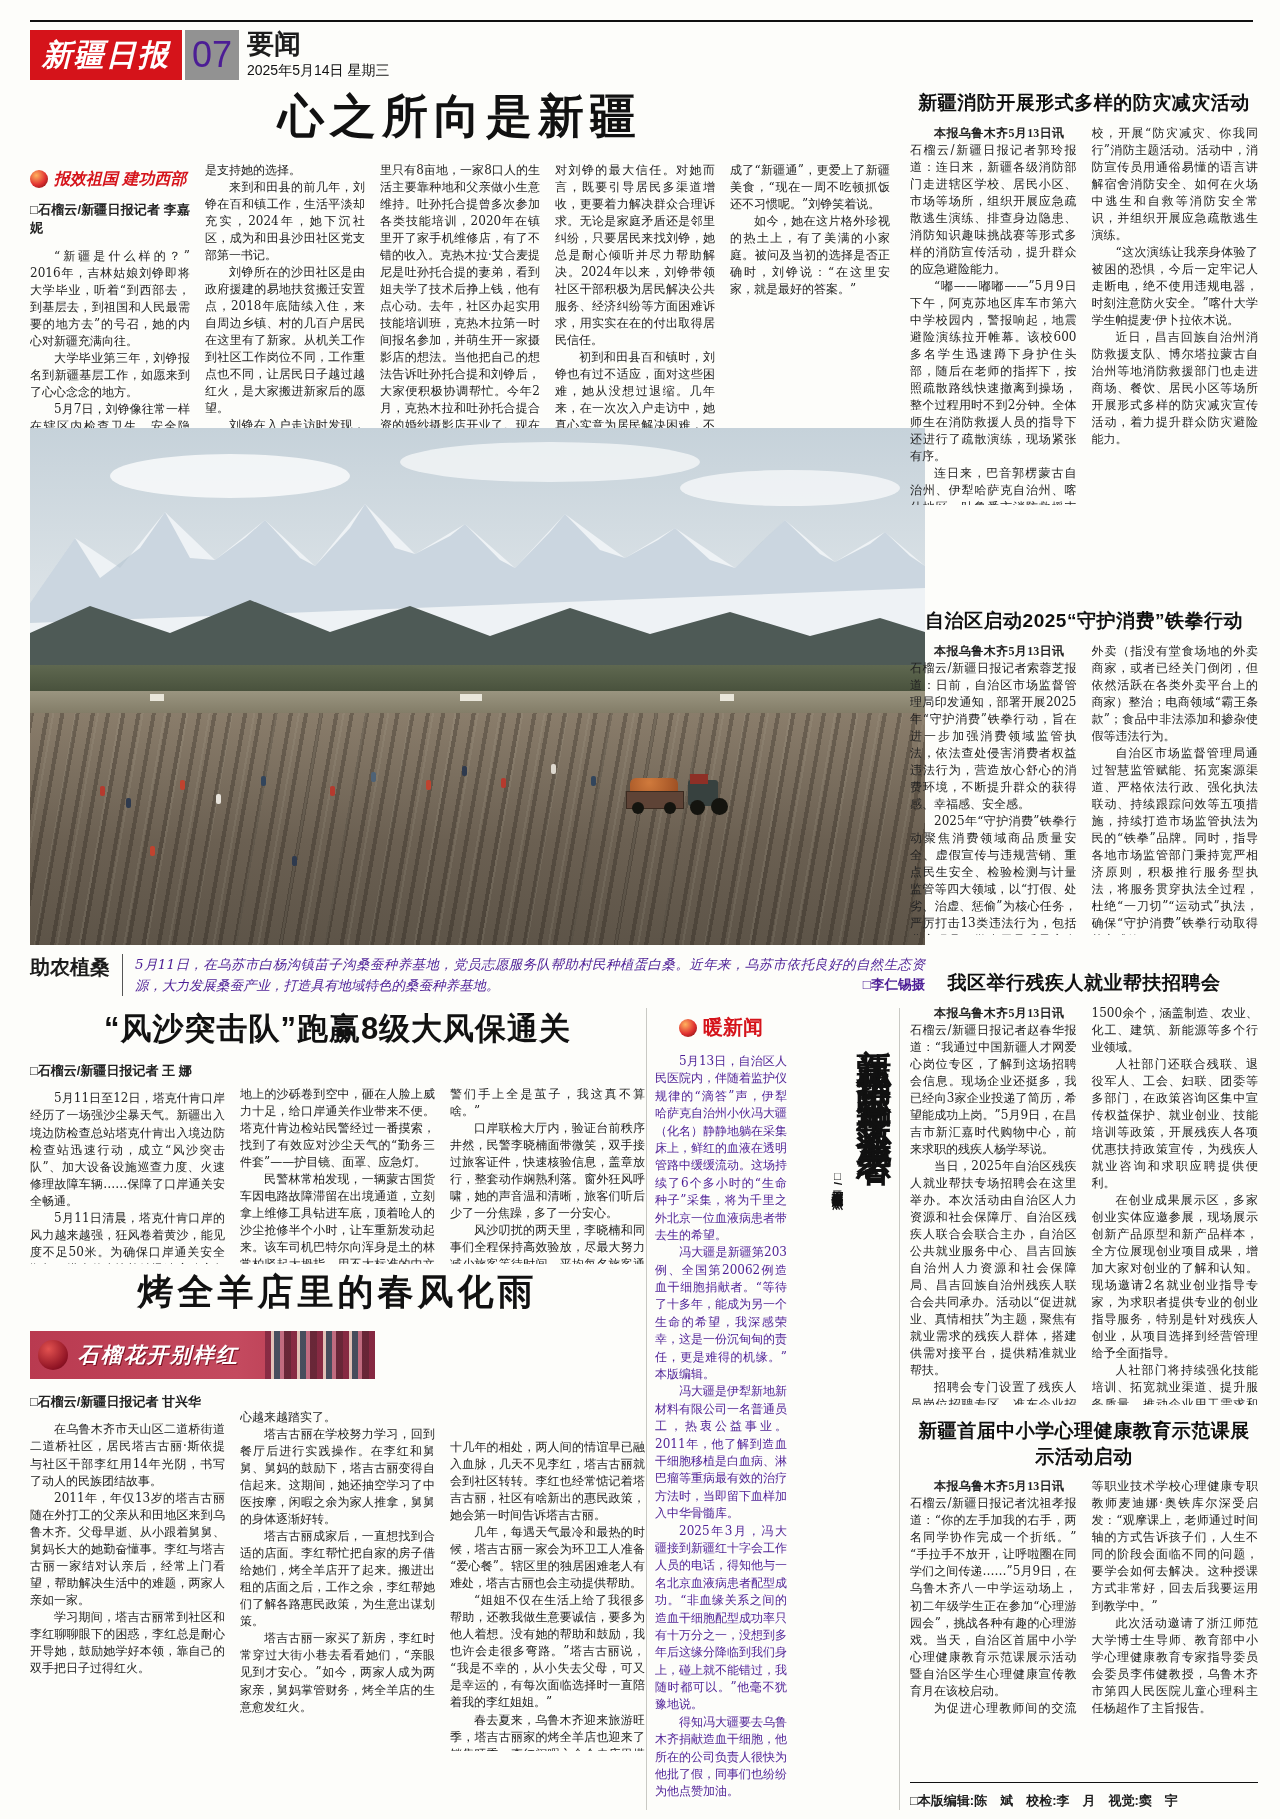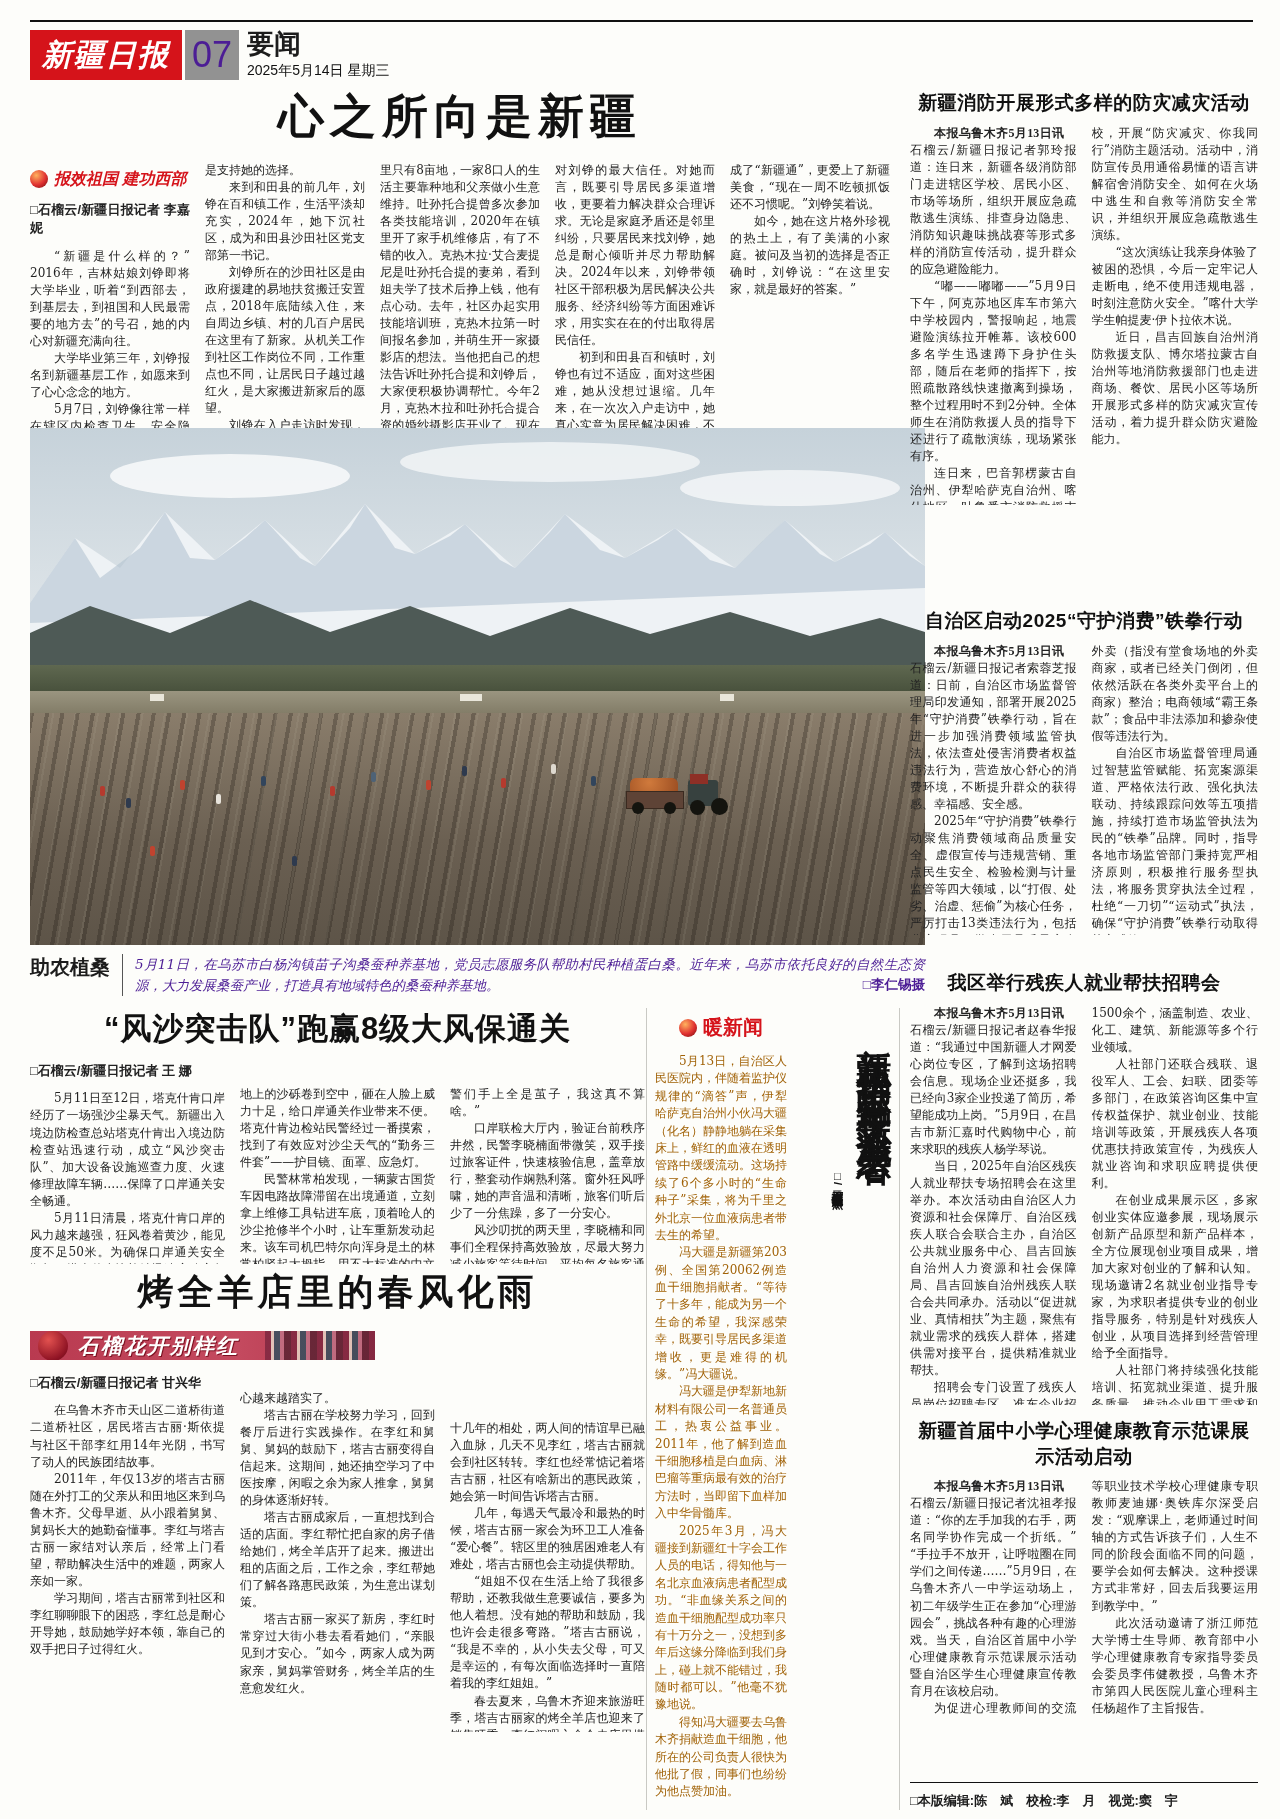--- a/index.html
+++ b/index.html
@@ -50,34 +50,34 @@
   .caption{position:absolute;left:30px;top:954px;width:895px;display:flex;align-items:flex-start;}
   .cap-label{font-family:"Liberation Sans",sans-serif;font-weight:700;font-size:20px;white-space:nowrap;padding-right:12px;}
   .cap-sep{width:1px;background:#555;align-self:stretch;margin-right:12px;}
   .cap-text{font-size:13.5px;font-style:italic;line-height:1.55;text-align:justify;position:relative;flex:1;color:#4c1d95;}
   .cap-credit{font-style:normal;font-weight:700;font-family:"Liberation Sans",sans-serif;float:right;}
   
   .midleft{position:absolute;left:30px;top:1008px;width:615px;}
   .midleft h2.wind{text-align:center;font-size:31px;letter-spacing:1px;}
   .wind-cols{height:212px;margin-top:2px;}
   .midleft h2.roast{text-align:center;font-size:36px;letter-spacing:4px;margin-top:4px;}
-  .banner{margin-top:14px;width:345px;height:29px;position:relative;overflow:hidden;
+  .banner{margin-top:14px;width:345px;height:48px;position:relative;overflow:hidden;
           background:linear-gradient(90deg,#b93a50,#c44a5f 60%,#b03349);display:flex;align-items:center;}
   .banner .pom{width:30px;height:30px;border-radius:50%;margin:0 10px 0 8px;flex:0 0 auto;
           background:radial-gradient(circle at 35% 30%,#e2514f,#8f1324 70%,#5c0a16);}
   .banner .btxt{color:#fff;font-family:"Liberation Sans",sans-serif;font-weight:700;font-style:italic;
           font-size:21px;letter-spacing:2px;white-space:nowrap;text-shadow:1px 1px 0 #7a1020;}
   .banner .crowd{position:absolute;right:0;top:0;height:100%;width:110px;opacity:.85;
           background:repeating-linear-gradient(90deg,#7e2740 0 6px,#e8d8c8 6px 9px,#33505e 9px 15px,#c27387 15px 19px,#5b2333 19px 26px);}
   .roast-cols{height:368px;margin-top:4px;}
   
   .warm{position:absolute;left:655px;top:1014px;width:132px;}
   .warm-badge{display:flex;align-items:center;gap:6px;color:#d5131a;
           font-family:"Liberation Sans",sans-serif;font-weight:700;font-size:20px;justify-content:center;margin-bottom:12px;}
-  .warm-text{height:745px;overflow:hidden;text-align:justify;font-size:12px;line-height:1.45;color:#a16207;}
+  .warm-text{height:745px;overflow:hidden;text-align:justify;font-size:12px;line-height:1.45;color:#4c1d95;}
   .warm-text p{margin:0;text-indent:2em;}
   
   .vzone{position:absolute;left:793px;top:1020px;height:788px;width:100px;writing-mode:vertical-rl;}
   .vzone h2{font-size:35px;letter-spacing:6px;line-height:1.1;}
   .vzone .vby{writing-mode:vertical-rl;font-size:11.5px;font-family:"Liberation Sans",sans-serif;
               font-weight:700;padding-top:150px;margin-right:10px;color:#111;}
   .vr{position:absolute;width:1px;background:#c9c9c4;}
   
   .rail{position:absolute;left:910px;top:90px;width:348px;height:1725px;}
   .rail-article{position:absolute;left:0;width:348px;}
@@ -253,21 +253,21 @@
     </div>
   </div>
 
   <div class="warm">
     <div class="warm-badge">
       <span class="sphere"></span>
       <span>暖新闻</span>
     </div>
     <div class="warm-text">
         <p>5月13日，自治区人民医院内，伴随着监护仪规律的“滴答”声，伊犁哈萨克自治州小伙冯大疆（化名）静静地躺在采集床上，鲜红的血液在透明管路中缓缓流动。这场持续了6个多小时的“生命种子”采集，将为千里之外北京一位血液病患者带去生的希望。</p>
-        <p>冯大疆是新疆第203例、全国第20062例造血干细胞捐献者。“等待了十多年，能成为另一个生命的希望，我深感荣幸，既要引导居民多渠道增收，更是难得的机缘。”冯大疆说。</p>
+        <p>冯大疆是新疆第203例、全国第20062例造血干细胞捐献者。“等待了十多年，能成为另一个生命的希望，我深感荣幸，这是一份沉甸甸的责任，更是难得的机缘。”本版编辑。</p>
         <p>冯大疆是伊犁新地新材料有限公司一名普通员工，热衷公益事业。2011年，他了解到造血干细胞移植是白血病、淋巴瘤等重病最有效的治疗方法时，当即留下血样加入中华骨髓库。</p>
         <p>2025年3月，冯大疆接到新疆红十字会工作人员的电话，得知他与一名北京血液病患者配型成功。“非血缘关系之间的造血干细胞配型成功率只有十万分之一，没想到多年后这缘分降临到我们身上，碰上就不能错过，我随时都可以。”他毫不犹豫地说。</p>
         <p>得知冯大疆要去乌鲁木齐捐献造血干细胞，他所在的公司负责人很快为他批了假，同事们也纷纷为他点赞加油。</p>
       </div>
   </div>
 
   <div class="vr" style="left:646px;top:1008px;height:802px;"></div>
   <div class="vr" style="left:899px;top:1008px;height:802px;"></div>
 
   <div class="vzone">

